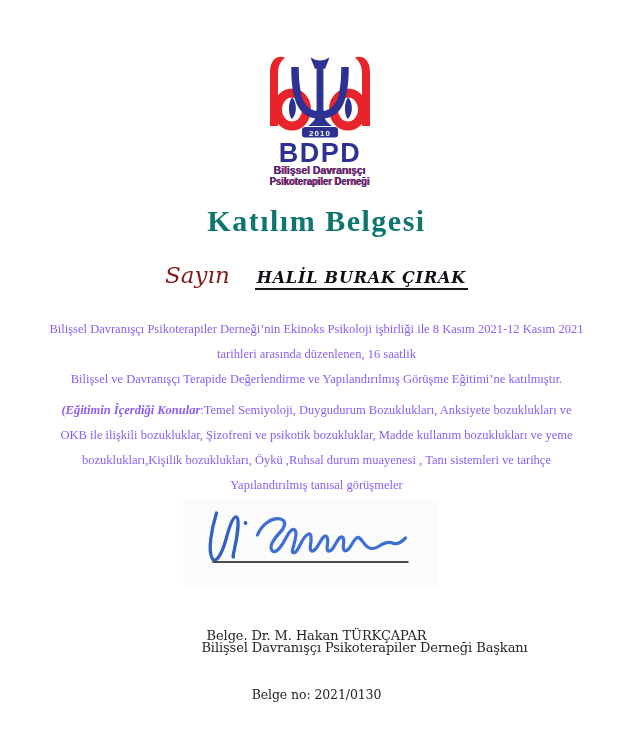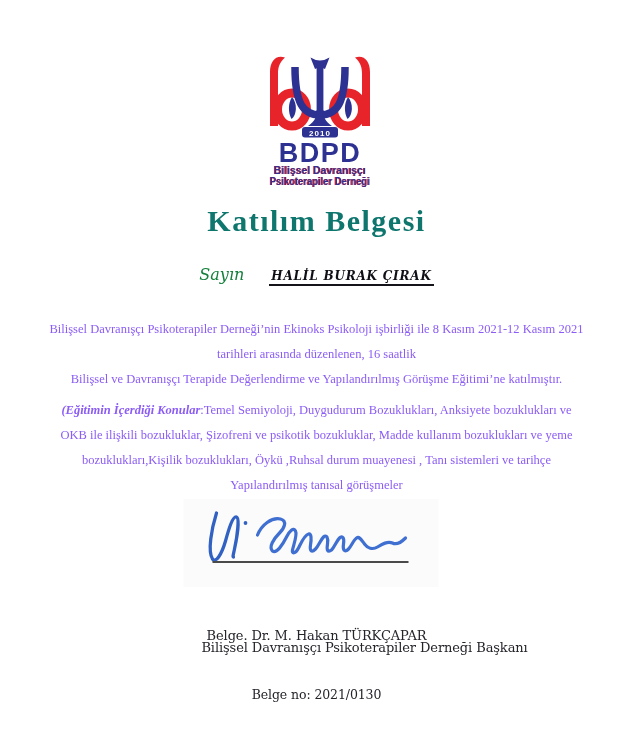--- a/index.html
+++ b/index.html
@@ -24,25 +24,25 @@
     letter-spacing:1.5px; color:#0f766e; line-height:36px;
   }
 
   
   .recipient-line {
     position:absolute; top:258px; left:0; width:100%;
     text-align:center; line-height:34px; white-space:nowrap;
   }
   .salutation {
     font-family:"DejaVu Serif", serif; font-style:italic;
-    font-size:16px; color:#15803d;
+    font-size:23px; color:#7f1d1d;
   }
   .recipient-name {
     font-family:"DejaVu Serif", serif; font-style:italic; font-weight:bold;
-    font-size:12px; color:#0f0f16; letter-spacing:0.8px;
+    font-size:16px; color:#0f0f16; letter-spacing:0.8px;
     border-bottom:2.5px solid #14141a; padding:0 2px 1px 2px; margin-left:25px;
   }
 
   
   .para {
     position:absolute; left:0; width:100%;
     text-align:center; font-size:12.5px; line-height:25px; color:#8b5cf6;
   }
   .para1 { top:317px; }
   .para2 { top:398px; }

